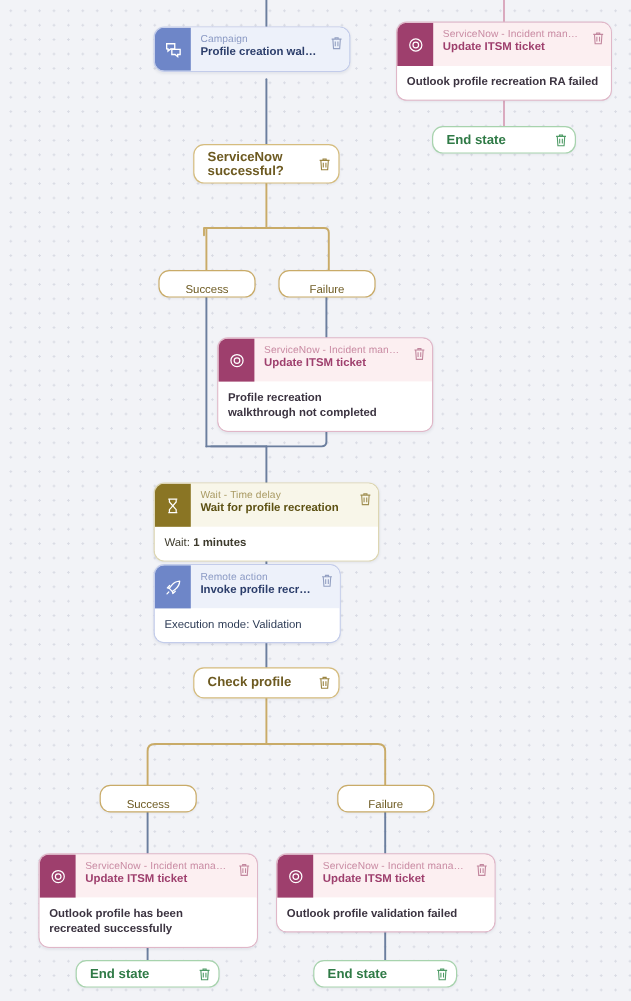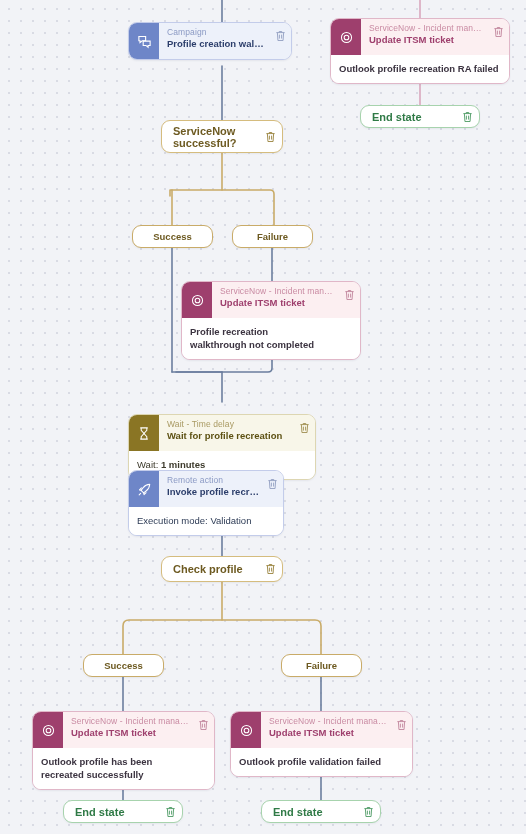--- a/index.html
+++ b/index.html
@@ -106,21 +106,21 @@
   .v-pink .act-kind      { color: #c98ba3; }
   .v-pink .act-name      { color: #9e3f6d; }
   .v-pink               { border-color: #e0b7c8; }
   .v-pink .act-body      { color: #3b3340; }
 
   
   .v-olive .act-icon     { background: #8a7524; }
   .v-olive .act-head     { background: #f8f6e9; }
   .v-olive .act-kind     { color: #a99a63; }
   .v-olive .act-name     { color: #5d5113; }
-  .v-olive              { border-color: #ddd6b2; margin-top: 12px; }
+  .v-olive              { border-color: #ddd6b2; }
   .v-olive .act-body     { color: #3d3a2c; }
   .v-olive .act-body b   { color: #3d3a2c; }
 
   
   .pill {
     position: absolute;
     box-sizing: border-box;
     border-radius: 9px;
     background: #ffffff;
     display: flex;
@@ -150,24 +150,24 @@
   .p-green .pill-label { color: #2f7a46; }
 
   
   .chip {
     position: absolute;
     box-sizing: border-box;
     border: 1px solid #c9ab68;
     border-radius: 9px;
     background: #ffffff;
     display: flex;
-    align-items: center;
+    align-items: flex-end;
     justify-content: center;
     font-size: 9.5px;
-    font-weight: bold;
+    font-weight: normal;
     color: #6d5a21;
     box-shadow: 0 1px 2px rgba(40,50,90,.06);
   }
 
   svg.gl { display: block; }
 </style>
 </head>
 <body>
 
 <div id="canvas">

